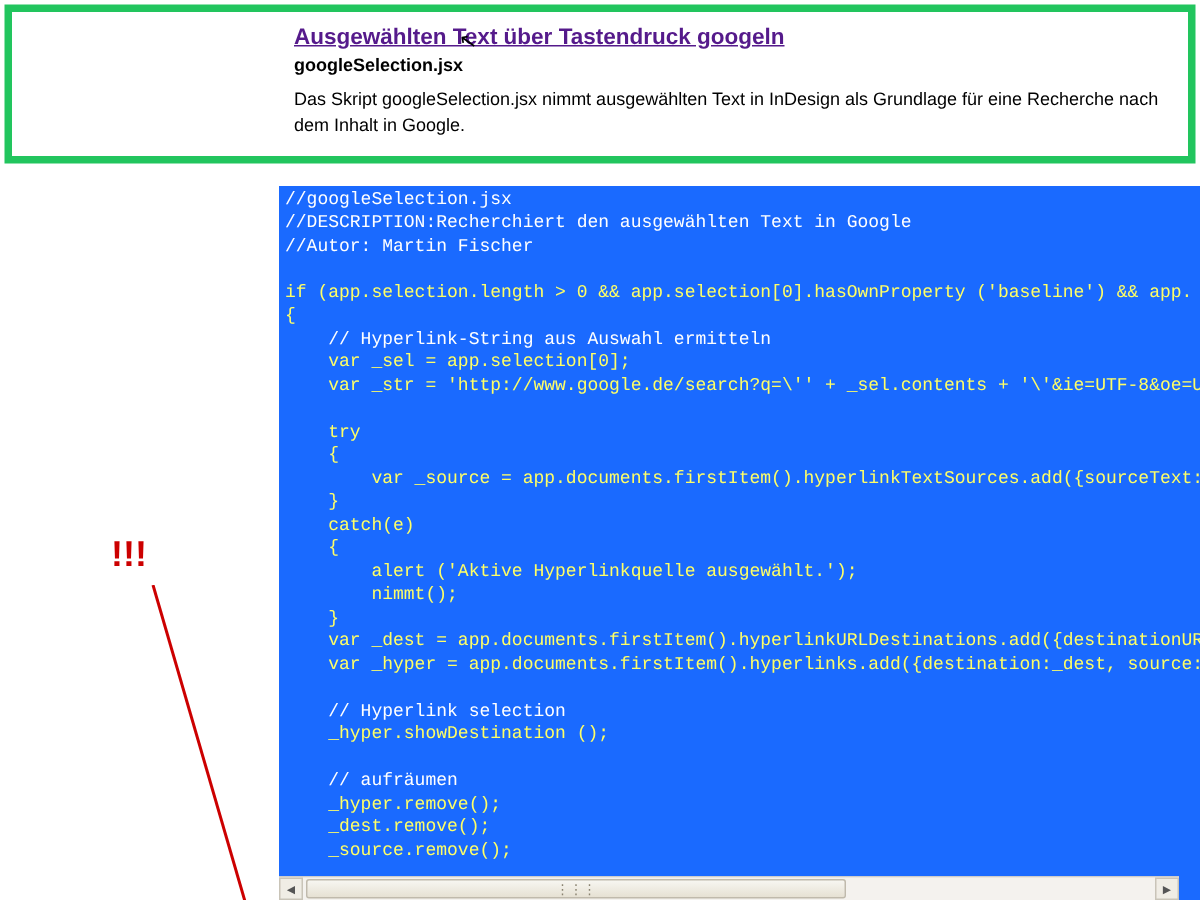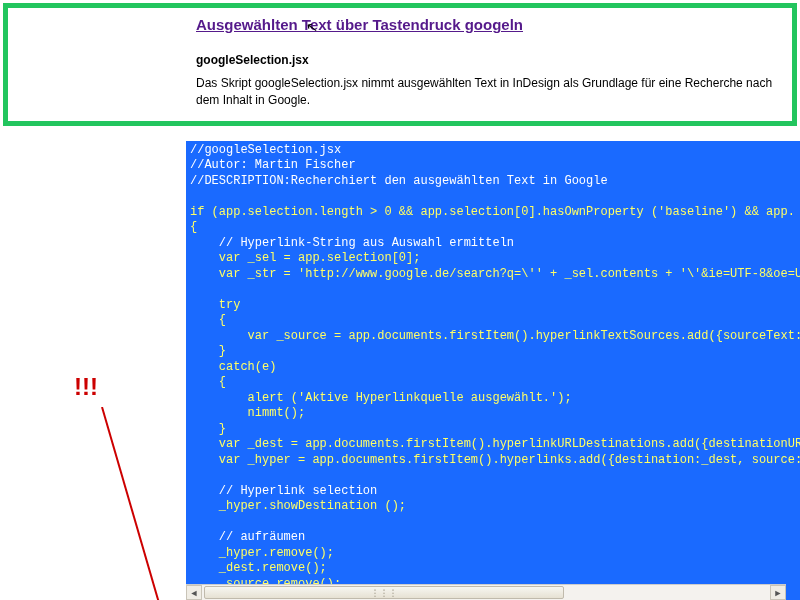--- a/index.html
+++ b/index.html
@@ -31,21 +31,21 @@
       top: 11px;
       font-size: 14px;
       color: #000;
       transform: rotate(-10deg);
       pointer-events: none;
     }
     .result-filename {
       color: #000;
       font-size: 12px;
       font-weight: bold;
-      margin-top: 19px;
+      margin-top: 2px;
     }
     .result-desc {
       color: #000;
       font-size: 12px;
       margin-top: 8px;
       line-height: 1.4;
     }
     .body-area {
       position: relative;
       padding: 12px 12px 0 12px;
@@ -137,22 +137,22 @@
   <svg class="arrow-svg" width="110" height="300">
     <defs>
       <marker id="ah" markerWidth="10" markerHeight="10" refX="7" refY="3" orient="auto">
         <path d="M0,0 L8,3 L0,6 Z" fill="#c00"></path>
       </marker>
     </defs>
     <line x1="12" y1="0" x2="94" y2="282" stroke="#c00" stroke-width="2" marker-end="url(#ah)"></line>
   </svg>
 
   <div class="code-block" id="code-block"><span class="c">//googleSelection.jsx
+</span><span class="c">//DESCRIPTION:Recherchiert den ausgewählten Text in Google
 </span><span class="c">//Autor: Martin Fischer
-</span><span class="c">//DESCRIPTION:Recherchiert den ausgewählten Text in Google
 </span><span class="c">
 </span><span class="k">if (app.selection.length &gt; 0 &amp;&amp; app.selection[0].hasOwnProperty ('baseline') &amp;&amp; app.
 </span><span class="k">{
 </span><span class="c">    // Hyperlink-String aus Auswahl ermitteln
 </span><span class="k">    var _sel = app.selection[0];
 </span><span class="k">    var _str = 'http://www.google.de/search?q=\'' + _sel.contents + '\'&amp;ie=UTF-8&amp;oe=U
 </span><span class="k">
 </span><span class="k">    try
 </span><span class="k">    {
 </span><span class="k">        var _source = app.documents.firstItem().hyperlinkTextSources.add({sourceText:

